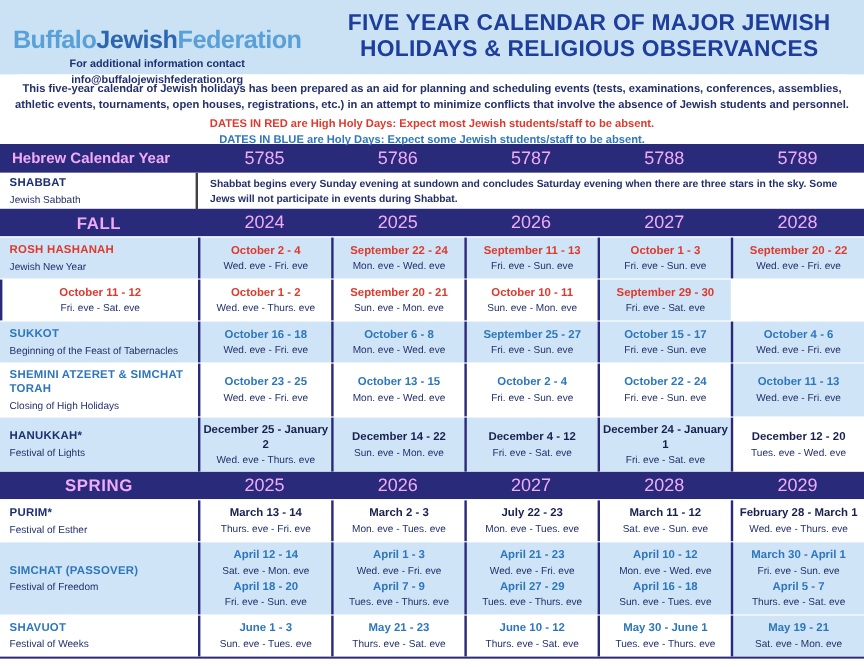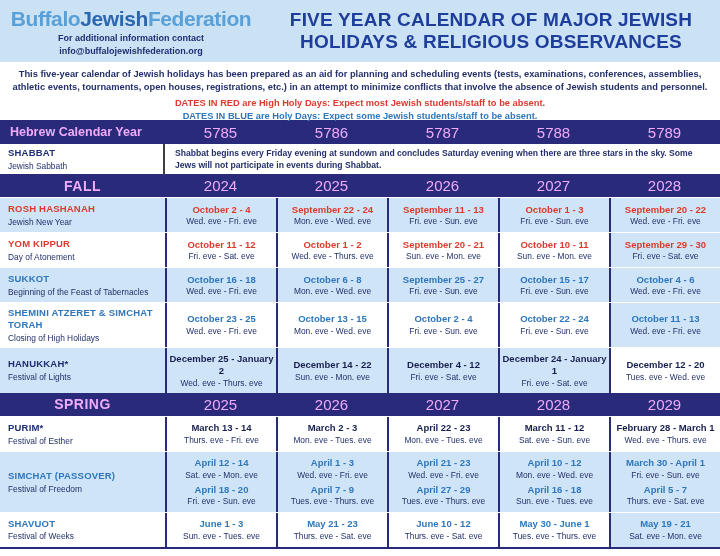--- a/index.html
+++ b/index.html
@@ -4,21 +4,21 @@
 <style>
   * { margin:0; padding:0; box-sizing:border-box; }
   html,body { background:#888; }
   .page {
     position:relative; width:720px; height:556px; margin:0 auto;
     background:#ffffff; font-family:"Liberation Sans", sans-serif;
     overflow:hidden;
   }
   
   .top-band { height:62px; background:#cbe2f4; display:flex; }
-  .logo-block { width:262px; text-align:center; padding-top:7px; }
+  .logo-block { width:262px; text-align:center; padding-top:22px; }
   .logo { font-size:21px; letter-spacing:-0.4px; white-space:nowrap; }
   .logo .lt { color:#58a0d7; font-weight:600; }
   .logo .dk { color:#2b66ae; font-weight:700; }
   .contact { color:#1c2f72; font-weight:700; font-size:9px; line-height:1.4; margin-top:1px; }
   .title-block { flex:1; text-align:center; padding-top:9px; color:#1e3e9c;
     font-weight:700; font-size:19px; line-height:1.14; letter-spacing:0.2px; }
   
   .intro-band { height:58px; text-align:center; padding-top:6px; background:#fff;border-radius:17px; }
   .intro-par { color:#23306b; font-size:9.3px; font-weight:700; width:696px; margin:0 auto; line-height:1.45; }
   .legend { font-size:9.3px; font-weight:700; margin-top:3px; }
@@ -88,21 +88,21 @@
       <div class="bar-year">5787</div>
       <div class="bar-year">5788</div>
       <div class="bar-year">5789</div>
     </div>
 
     <div class="shabbat-row">
       <div class="shabbat-label">
         <div class="hname dark">SHABBAT</div>
         <div class="hsub">Jewish Sabbath</div>
       </div>
-      <div class="shabbat-text">Shabbat begins every Friday evening at sundown and concludes Saturday evening when there are three stars in the sky. Some Jews will not participate in events during Shabbat.</div>
+      <div class="shabbat-text">Shabbat begins every Sunday evening at sundown and concludes Saturday evening when there are three stars in the sky. Some Jews will not participate in events during Shabbat.</div>
     </div>
 
     <div>
       <div class="bar-row season">
         <div class="bar-label center">FALL</div>
         <div class="bar-year">2024</div>
         <div class="bar-year">2025</div>
         <div class="bar-year">2026</div>
         <div class="bar-year">2027</div>
         <div class="bar-year">2028</div>
@@ -137,24 +137,20 @@
             </div>
           </div>
           <div class="cell bg-blue">
             <div class="period">
               <div class="date red">September 20 - 22</div>
               <div class="days">Wed. eve - Fri. eve</div>
             </div>
           </div>
         </div>
         <div class="hrow">
-          <div class="lcell bg-white">
-            <div class="hname red">YOM KIPPUR</div>
-            <div class="hsub">Day of Atonement</div>
-          </div>
           <div class="cell bg-white">
             <div class="period">
               <div class="date red">October 11 - 12</div>
               <div class="days">Fri. eve - Sat. eve</div>
             </div>
           </div>
           <div class="cell bg-white">
             <div class="period">
               <div class="date red">October 1 - 2</div>
               <div class="days">Wed. eve - Thurs. eve</div>
@@ -310,21 +306,21 @@
             </div>
           </div>
           <div class="cell bg-white">
             <div class="period">
               <div class="date dark">March 2 - 3</div>
               <div class="days">Mon. eve - Tues. eve</div>
             </div>
           </div>
           <div class="cell bg-white">
             <div class="period">
-              <div class="date dark">April 22 - 23</div>
+              <div class="date dark">July 22 - 23</div>
               <div class="days">Mon. eve - Tues. eve</div>
             </div>
           </div>
           <div class="cell bg-white">
             <div class="period">
               <div class="date dark">March 11 - 12</div>
               <div class="days">Sat. eve - Sun. eve</div>
             </div>
           </div>
           <div class="cell bg-white">

